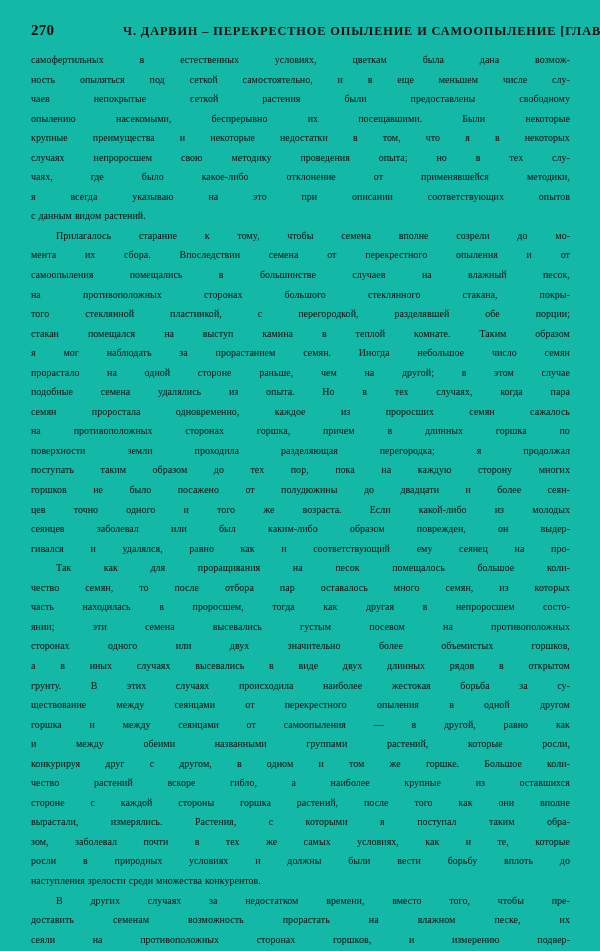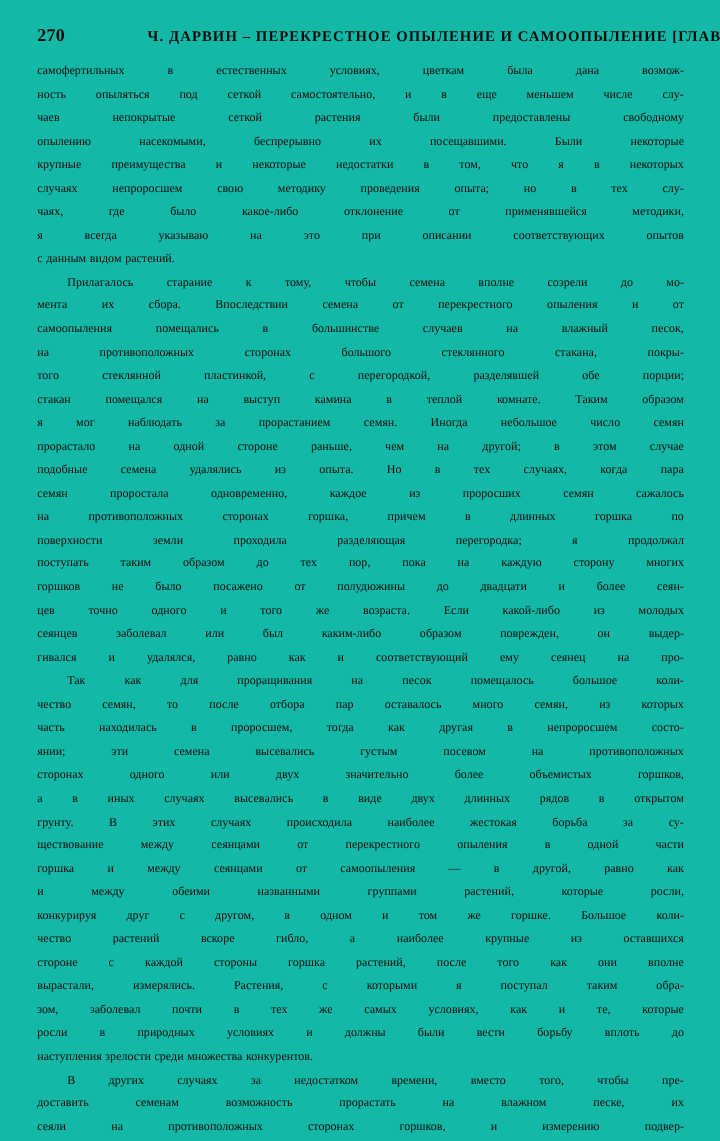--- a/index.html
+++ b/index.html
@@ -468,21 +468,21 @@
       </div>
       <div class="ln j">
         <span class="w">ществование</span>
         <span class="w">между</span>
         <span class="w">сеянцами</span>
         <span class="w">от</span>
         <span class="w">перекрестного</span>
         <span class="w">опыления</span>
         <span class="w">в</span>
         <span class="w">одной</span>
-        <span class="w">части</span>
+        <span class="w">другом</span>
       </div>
       <div class="ln j">
         <span class="w">горшка</span>
         <span class="w">и</span>
         <span class="w">между</span>
         <span class="w">сеянцами</span>
         <span class="w">от</span>
         <span class="w">самоопыления</span>
         <span class="w">—</span>
         <span class="w">в</span>

